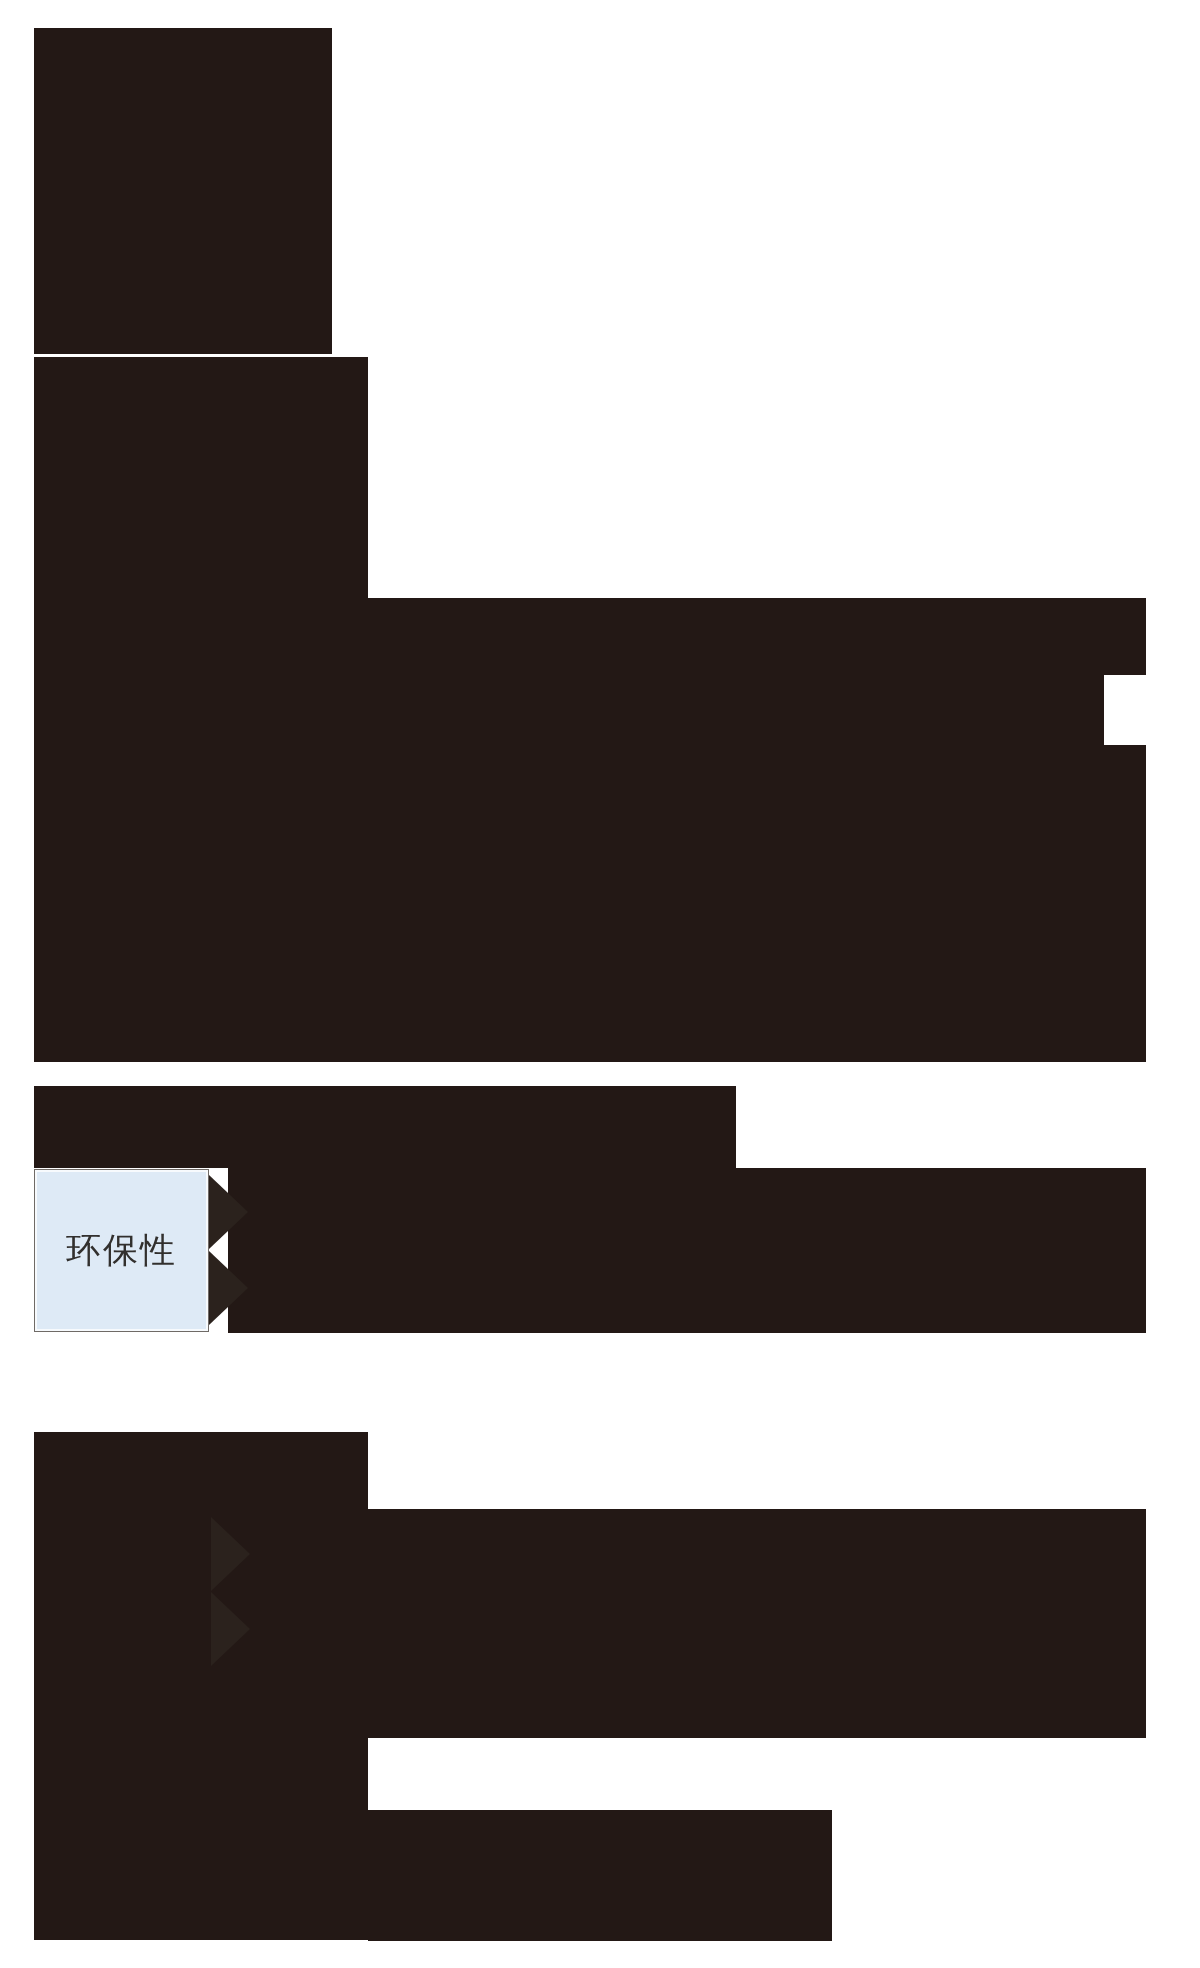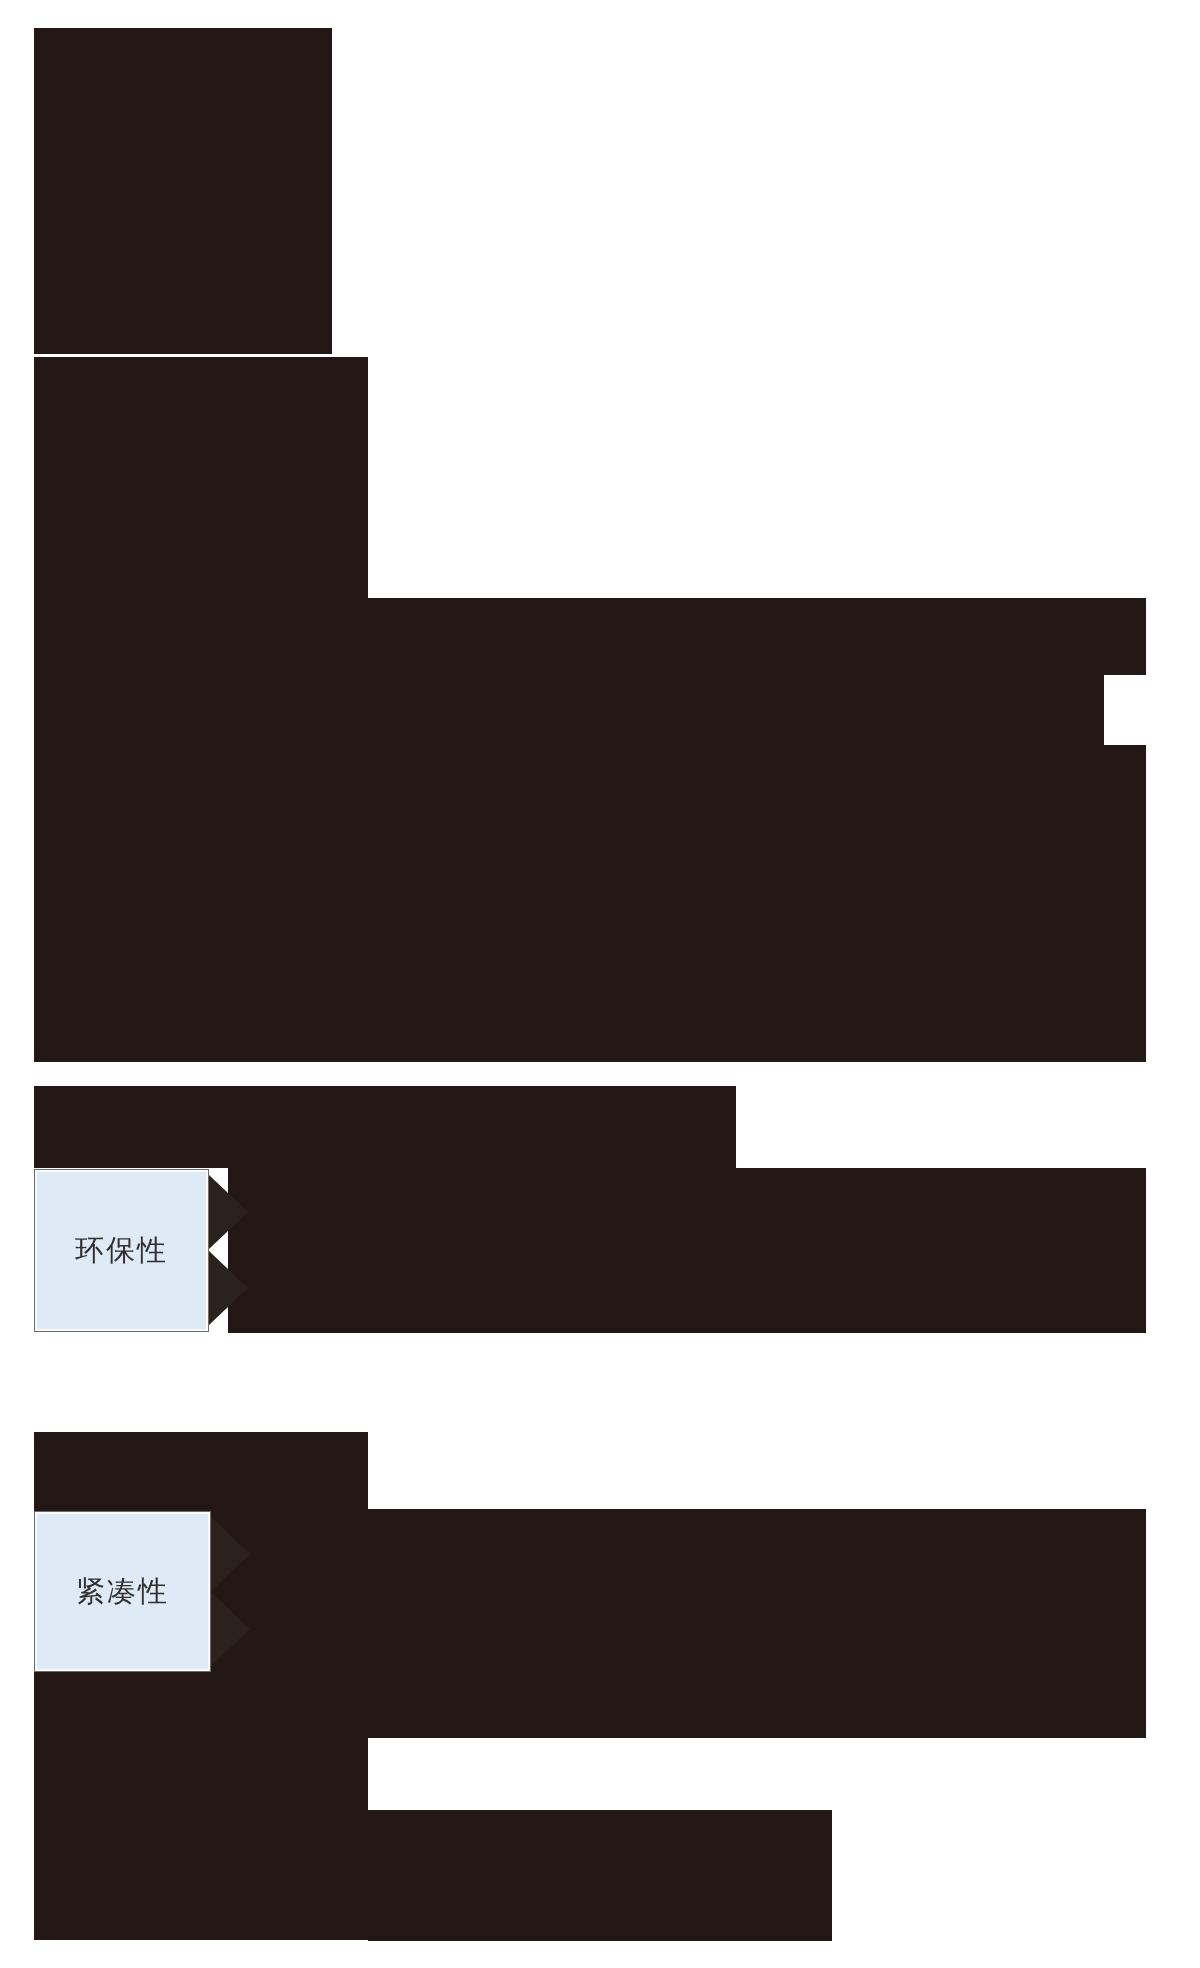--- a/index.html
+++ b/index.html
@@ -33,21 +33,21 @@
   .band2{left:230px;top:1509px;width:916px;height:229px;}
   .label2{left:34px;top:1511px;width:177px;height:161px;}
   .blk7{left:368px;top:1810px;width:464px;height:131px;}
 
   .label-box{
     position:absolute;
     background:var(--label-bg);
     border:1px solid var(--label-border);
     box-shadow:inset 0 0 0 2px rgba(255,255,255,.75);
     display:flex;align-items:center;justify-content:center;
-    font-size:29px;letter-spacing:2px;color:var(--label-text);
+    font-size:35px;letter-spacing:2px;color:var(--label-text);
     box-sizing:border-box;
   }
   
   .tri{
     position:absolute;width:0;height:0;
     border-top:37px solid transparent;
     border-bottom:37px solid transparent;
     border-left:39px solid var(--arrow);
   }
   .tri.a1{left:209px;top:1175px;}
@@ -68,21 +68,18 @@
 
   <div class="blk band1"></div>
   <div class="label-box label1">
     <span>环保性</span>
   </div>
   <div class="tri a1"></div>
   <div class="tri a2"></div>
 
   <div class="blk col6"></div>
   <div class="blk band2"></div>
-  <div class="label-box label2">
-    <span>紧凑性</span>
-  </div>
   <div class="tri b1"></div>
   <div class="tri b2"></div>
 
   <div class="blk blk7"></div>
 
 </div>
 
 </body></html>

